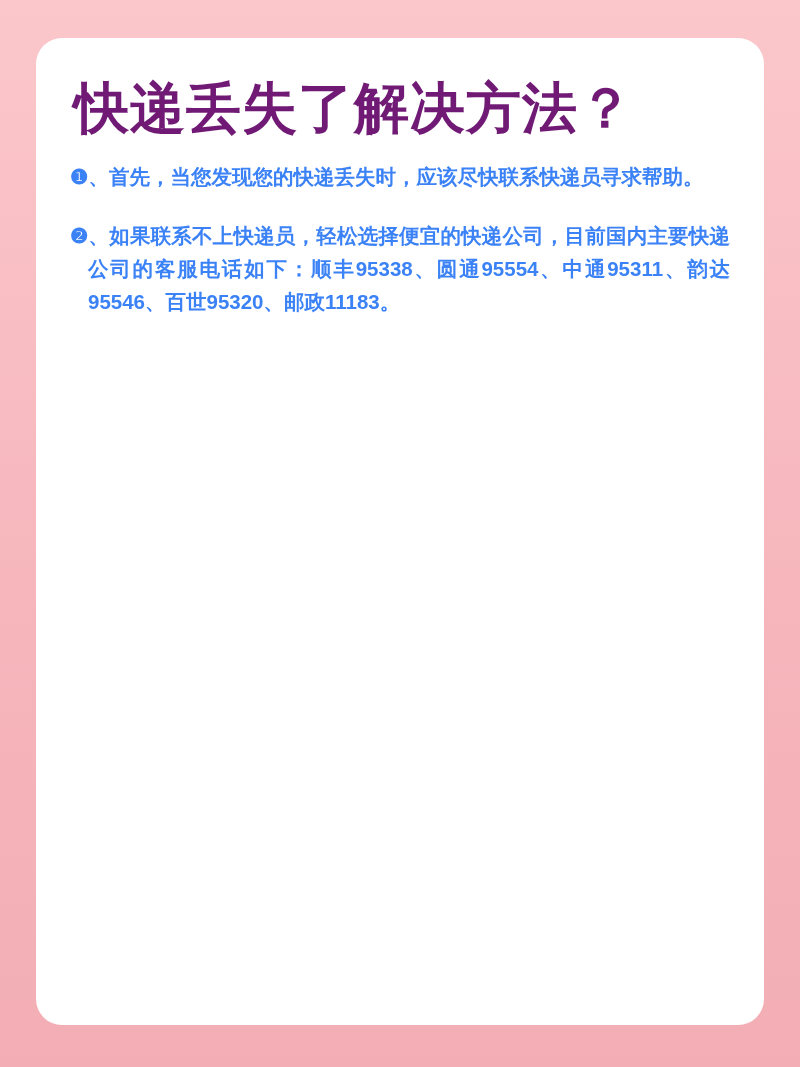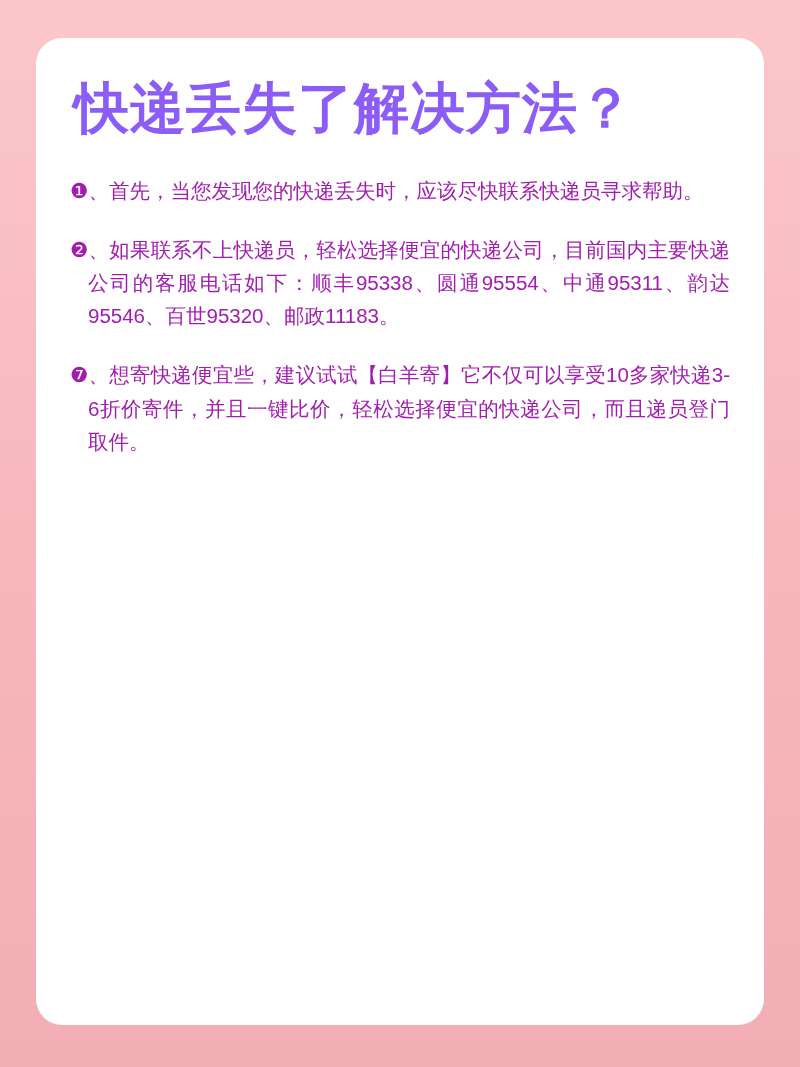--- a/index.html
+++ b/index.html
@@ -30,58 +30,55 @@
     box-sizing: border-box;
     background: #ffffff;
     border-radius: 26px;
     padding: 34px 34px 30px 34px;
     overflow: hidden;
   }
   .title {
     font-size: 55px;
     line-height: 1.12;
     font-weight: 700;
-    color: #8b5cf6;
+    color: #701a75;
     letter-spacing: 1px;
-    margin: 6px 0 34px 4px;
+    margin: 6px 0 20px 4px;
     white-space: nowrap;
   }
   .items {
     display: block;
   }
   .item {
     display: block;
     margin-bottom: 26px;
   }
   .item:last-child {
     margin-bottom: 0;
   }
   .item-text {
     font-size: 20.5px;
     line-height: 1.62;
-    color: #a21caf;
-    font-weight: 400;
+    color: #3b82f6;
+    font-weight: 700;
     text-align: justify;
     text-justify: inter-ideograph;
     margin: 0;
     padding-left: 18px;
     text-indent: -18px;
   }
 </style>
 </head>
 <body>
 
 <div class="page">
   <div class="card">
     <h1 class="title">快递丢失了解决方法？</h1>
     <div class="items">
       <div class="item">
         <p class="item-text">❶、首先，当您发现您的快递丢失时，应该尽快联系快递员寻求帮助。</p>
       </div>
       <div class="item">
         <p class="item-text">❷、如果联系不上快递员，轻松选择便宜的快递公司，目前国内主要快递公司的客服电话如下：顺丰95338、圆通95554、中通95311、韵达95546、百世95320、邮政11183。</p>
       </div>
-      <div class="item">
-        <p class="item-text">❼、想寄快递便宜些，建议试试【白羊寄】它不仅可以享受10多家快递3-6折价寄件，并且一键比价，轻松选择便宜的快递公司，而且递员登门取件。</p>
-      </div>
     </div>
   </div>
 </div>
 
 </body></html>

